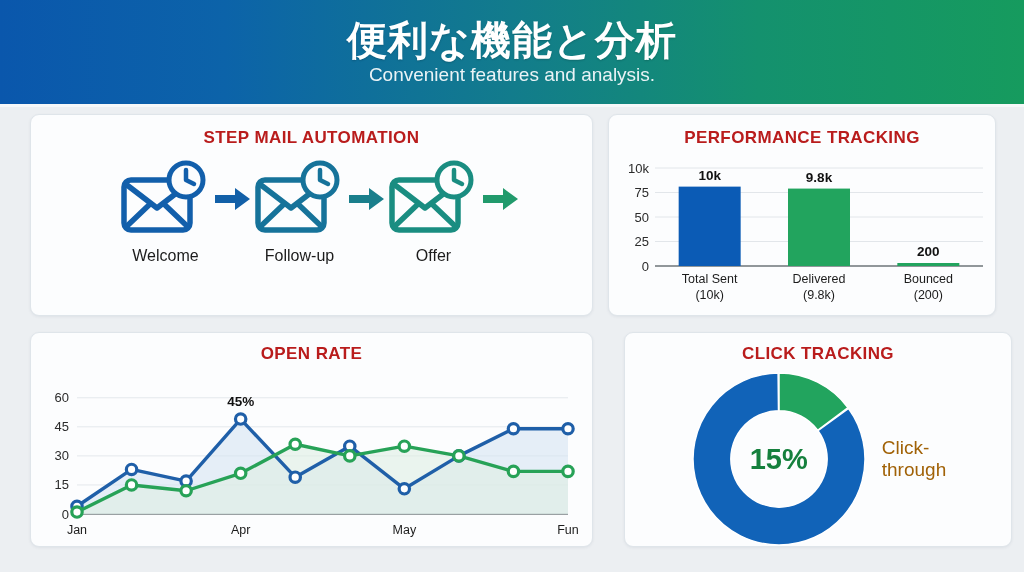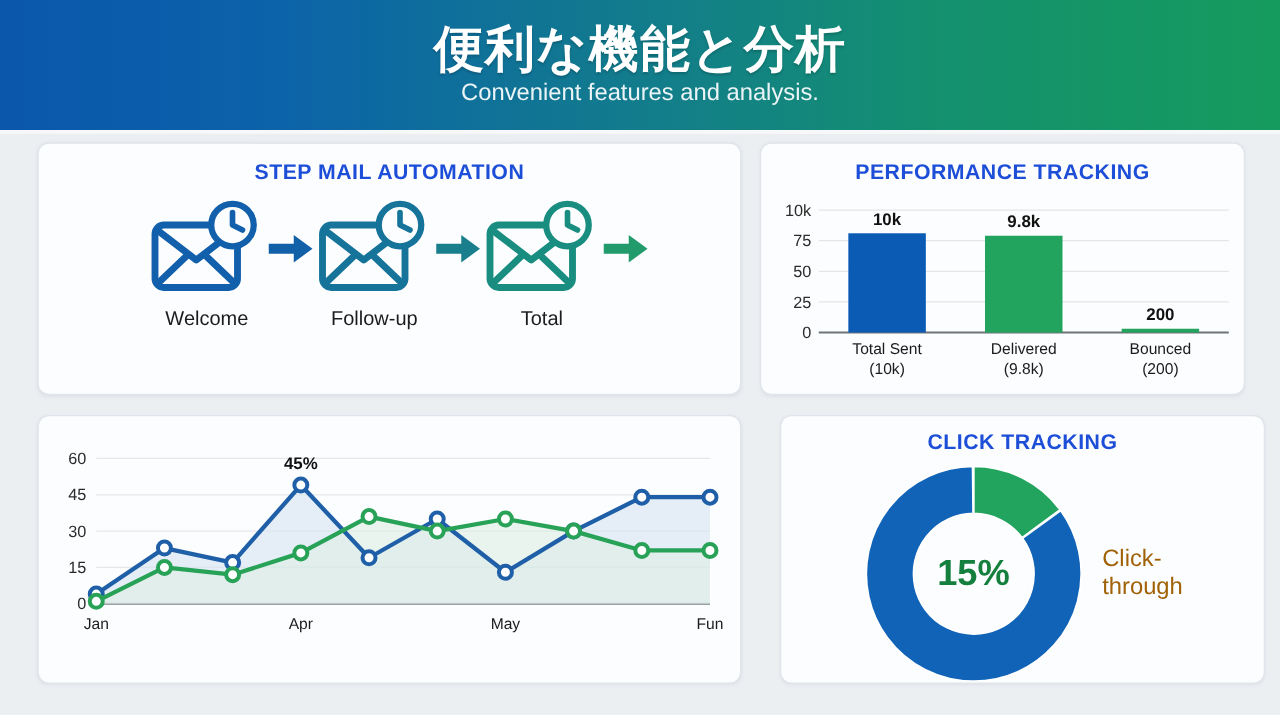--- a/index.html
+++ b/index.html
@@ -66,21 +66,21 @@
   }
   #card-step   { left: 30px;  top: 114px; width: 563px; height: 202px; }
   #card-perf   { left: 608px; top: 114px; width: 388px; height: 202px; }
   #card-open   { left: 30px;  top: 332px; width: 563px; height: 215px; }
   #card-click  { left: 624px; top: 332px; width: 388px; height: 215px; }
 
   .card-title {
     text-align: center;
     font-size: 17px;
     font-weight: bold;
-    color: #1d4ed8;
+    color: #b91c1c;
     letter-spacing: 0.4px;
     margin: 0;
     padding-top: 13px;
   }
   #card-open .card-title, #card-click .card-title { padding-top: 11px; }
 
   
   .flow {
     display: flex;
     align-items: flex-start;
@@ -195,21 +195,21 @@
       </div>
 
       <div class="flow-step">
         <svg width="92" height="78" viewBox="0 0 92 78">
           <rect x="4" y="20" width="66" height="50" rx="7" ry="7" fill="none" stroke="#1A8D81" stroke-width="5.5"></rect>
           <path d="M7 25 L37 48 L67 25" fill="none" stroke="#1A8D81" stroke-width="5.5" stroke-linecap="round" stroke-linejoin="round"></path>
           <path d="M7 66 L29 45 M67 66 L45 45" fill="none" stroke="#1A8D81" stroke-width="5.5" stroke-linecap="round"></path>
           <circle cx="66" cy="20" r="17" fill="#FCFDFE" stroke="#1A8D81" stroke-width="5"></circle>
           <path d="M66 10 L66 20 L74 24" fill="none" stroke="#1A8D81" stroke-width="4.5" stroke-linecap="round" stroke-linejoin="round"></path>
         </svg>
-        <div class="flow-label">Total</div>
+        <div class="flow-label">Offer</div>
       </div>
 
       <div class="flow-arrow">
         <svg width="40" height="26" viewBox="0 0 40 26">
           <path d="M2 9 L22 9 L22 2 L37 13 L22 24 L22 17 L2 17 Z" fill="#219A6C"></path>
         </svg>
       </div>
 
 
     </div>
@@ -239,20 +239,21 @@
           <text x="210" y="145" text-anchor="middle" class="cat-text">(9.8k)</text>
           <rect x="288.3333333333333" y="109" width="62" height="3" fill="#22A45E"></rect>
           <text x="319.3333333333333" y="102" text-anchor="middle" class="axis-text-bold">200</text>
           <text x="319.3333333333333" y="129" text-anchor="middle" class="cat-text">Bounced</text>
           <text x="319.3333333333333" y="145" text-anchor="middle" class="cat-text">(200)</text>
         </svg>
     </div>
   </div>
 
   <div class="card" id="card-open">
+    <div class="card-title">OPEN RATE</div>
     <div class="line-wrap">
       <svg id="line-svg" width="561" height="180" viewBox="0 0 561 180">
           <line x1="46" y1="29.75" x2="537" y2="29.75" stroke="#E4E8EC" stroke-width="1"></line>
           <text x="38" y="34.25" text-anchor="end" class="tick-text">60</text>
           <line x1="46" y1="58.8125" x2="537" y2="58.8125" stroke="#E4E8EC" stroke-width="1"></line>
           <text x="38" y="63.3125" text-anchor="end" class="tick-text">45</text>
           <line x1="46" y1="87.875" x2="537" y2="87.875" stroke="#E4E8EC" stroke-width="1"></line>
           <text x="38" y="92.375" text-anchor="end" class="tick-text">30</text>
           <line x1="46" y1="116.9375" x2="537" y2="116.9375" stroke="#E4E8EC" stroke-width="1"></line>
           <text x="38" y="121.4375" text-anchor="end" class="tick-text">15</text>

